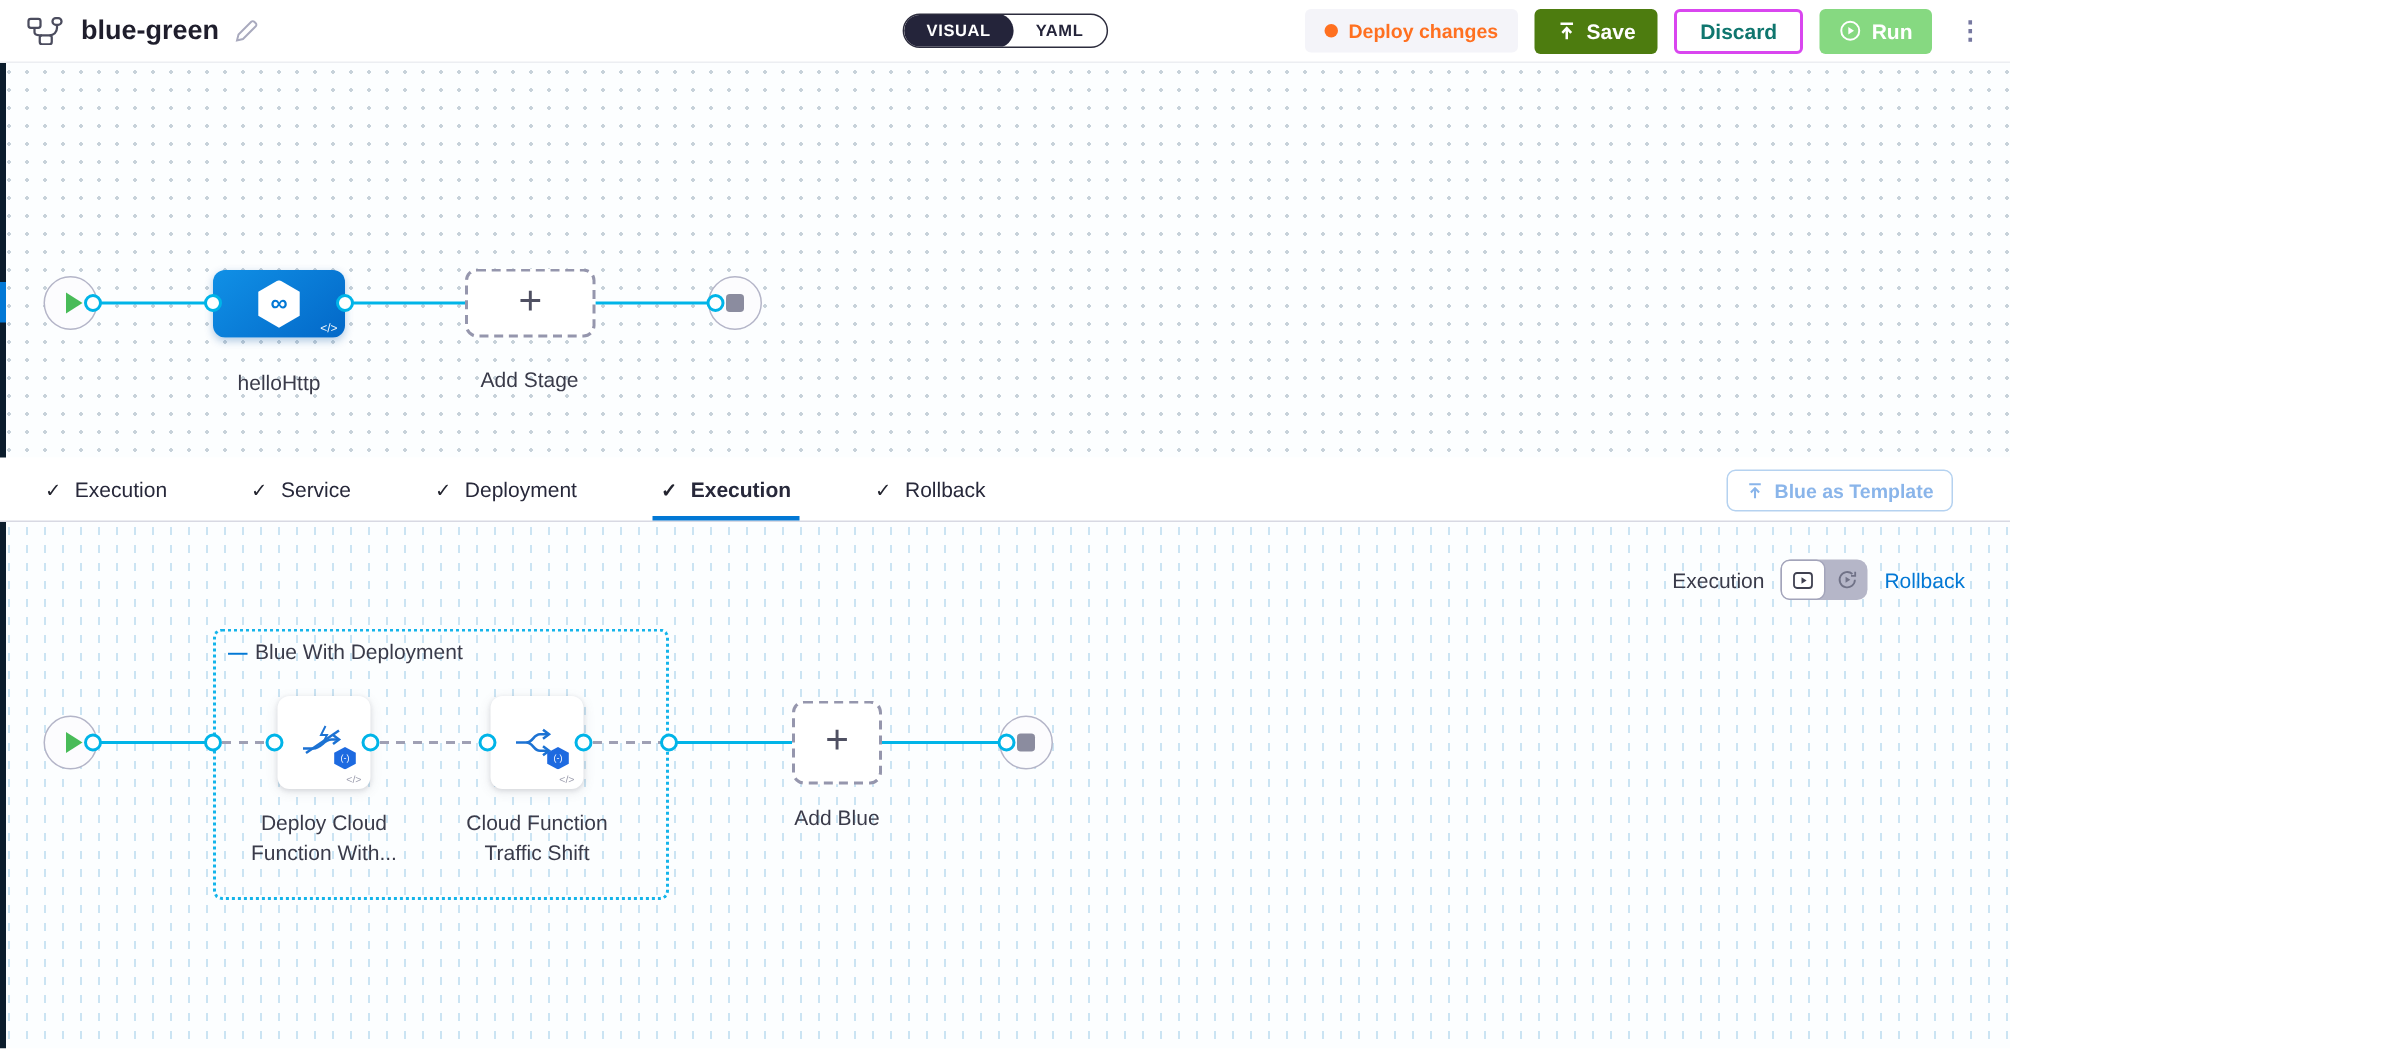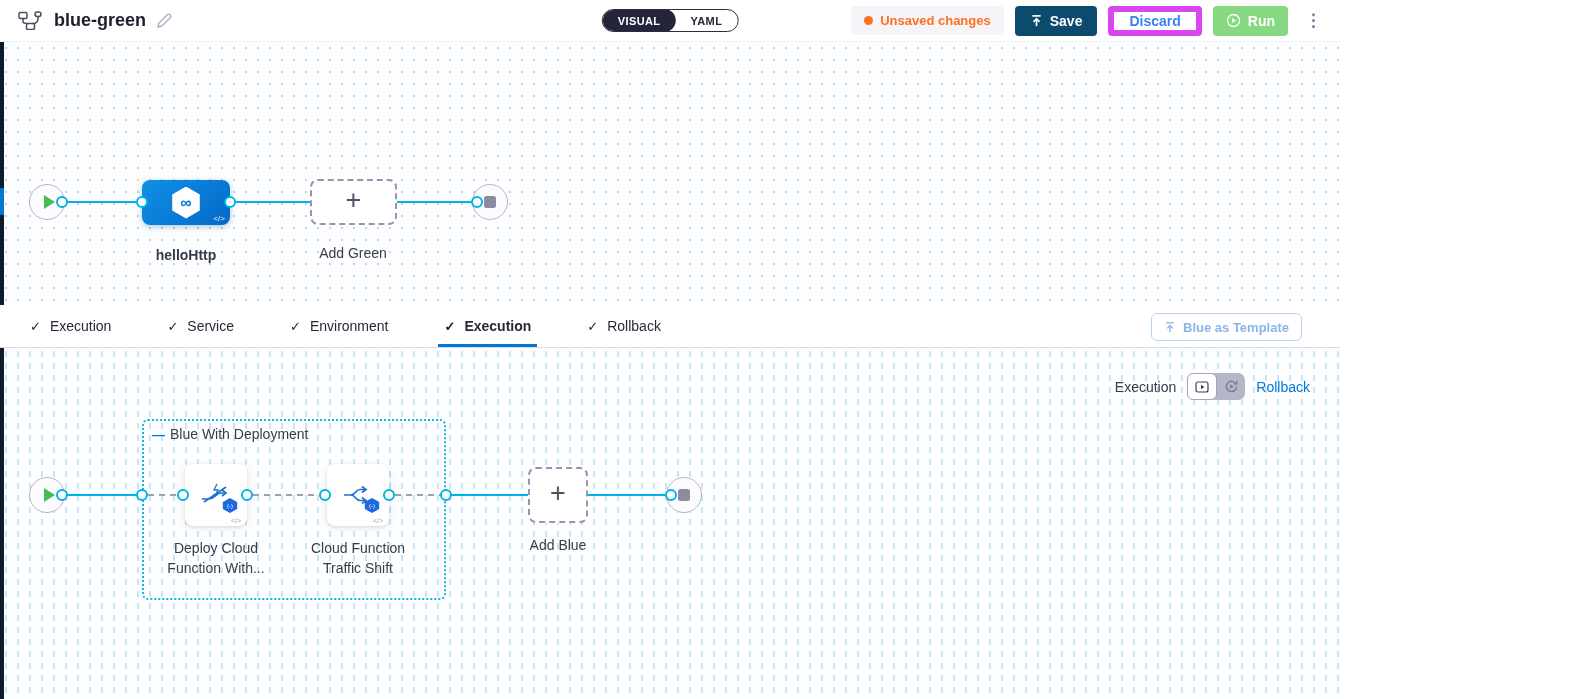--- a/index.html
+++ b/index.html
@@ -17,22 +17,22 @@
   .header .title { font-size:18px; font-weight:700; color:#1f1e2c; margin:0 10px 0 12px; }
   .mode-toggle { position:absolute; left:50%; transform:translateX(-50%); height:23px; display:flex; align-items:center;
                  border:1.5px solid #2c2c3d; border-radius:999px; background:#fff; overflow:hidden; }
   .mode-seg { font-size:11px; font-weight:700; letter-spacing:.4px; padding:0 15px; height:23px; display:flex; align-items:center; color:#24243a; cursor:pointer; }
   .mode-seg.sel { background:#24243a; color:#fff; border-radius:999px; }
   .hdr-right { margin-left:auto; display:flex; align-items:center; gap:11px; }
   .badge-unsaved { display:flex; align-items:center; gap:7px; background:#f4f4f9; border-radius:4px;
                    padding:7px 13px; font-size:13px; font-weight:700; color:#ff7020; }
   .badge-unsaved .dot { width:9px; height:9px; border-radius:50%; background:#ff7020; }
   .btn { height:30px; display:flex; align-items:center; gap:7px; border-radius:4px; font-size:14px; font-weight:700; padding:0 15px; cursor:pointer; }
-  .btn-save { background:#0c4a6e; color:#fff; }
-  .btn-discard { background:#fff; color:#3b82f6; border:6px solid #d946ef; }
+  .btn-save { background:#4d7c0f; color:#fff; }
+  .btn-discard { background:#fff; color:#0f766e; border:2px solid #d946ef; }
   .btn-run { background:#86d981; color:#fff; padding:0 13px; }
   .kebab { color:#7678a0; font-size:17px; font-weight:700; padding:0 6px; cursor:pointer; }
 
   
   .canvas { position:absolute; left:0; right:0; background:#fcfeff; overflow:hidden; }
   .canvas.stage  { top:42px;  height:263px;
      background-image:radial-gradient(1.2px 1.2px at 6px 6px, #c7d2da 99%, transparent); background-size:12px 12px; }
   .canvas.exec   { top:348px; height:351px;
      background-image:radial-gradient(1px 3px at 6px 6px, #cbe4f3 99%, transparent); background-size:12px 12px; }
 
@@ -120,21 +120,21 @@
     </svg>
 
     <div class="mode-toggle">
       <span class="mode-seg sel">VISUAL</span>
       <span class="mode-seg">YAML</span>
     </div>
 
     <div class="hdr-right">
       <div class="badge-unsaved">
         <span class="dot"></span>
-        <span>Unsaved changes</span>
+        <span>Deploy changes</span>
       </div>
       <div class="btn btn-save">
         <svg width="13" height="14" viewBox="0 0 14 14" fill="none" stroke="#fff" stroke-width="1.8">
           <path d="M2.5 1.5h9"></path>
             <path d="M7 4.5v8"></path>
             <path d="M3.8 8 7 4.6 10.2 8"></path>
         </svg>
         <span>Save</span>
       </div>
       <div class="btn btn-discard">
@@ -173,22 +173,22 @@
 
     <div class="add-box" style="left:310px; top:137px; width:87px; height:46px;">
       <span class="plus">+</span>
     </div>
 
     <div class="ring" style="left:477px; top:160px;"></div>
     <div class="node-circle" style="left:472px; top:142px;">
       <div class="stop-sq"></div>
     </div>
 
-    <div class="flow-label" style="left:126px; top:203px; width:120px;font-weight:bold;">helloHttp</div>
-    <div class="flow-label" style="left:293px; top:201px; width:120px;">Add Green</div>
+    <div class="flow-label" style="left:126px; top:203px; width:120px;">helloHttp</div>
+    <div class="flow-label" style="left:293px; top:201px; width:120px;">Add Stage</div>
 
     <div class="ctl-btn" style="top:88px;">
       <svg width="15" height="15" viewBox="0 0 16 16" fill="none" stroke="#3f4050" stroke-width="1.8">
         <path d="M1 5V1h4"></path>
           <path d="M11 1h4v4"></path>
           <path d="M15 11v4h-4"></path>
           <path d="M5 15H1v-4"></path>
       </svg>
     </div>
     <div class="ctl-btn" style="top:133px;">
@@ -204,21 +204,21 @@
     <div class="tab">
       <span class="chk">✓</span>
       <span>Execution</span>
     </div>
     <div class="tab">
       <span class="chk">✓</span>
       <span>Service</span>
     </div>
     <div class="tab">
       <span class="chk">✓</span>
-      <span>Environment</span>
+      <span>Deployment</span>
     </div>
     <div class="tab selected">
       <span class="chk">✓</span>
       <span>Execution</span>
     </div>
     <div class="tab">
       <span class="chk">✓</span>
       <span>Rollback</span>
     </div>
     <div class="save-tpl">

